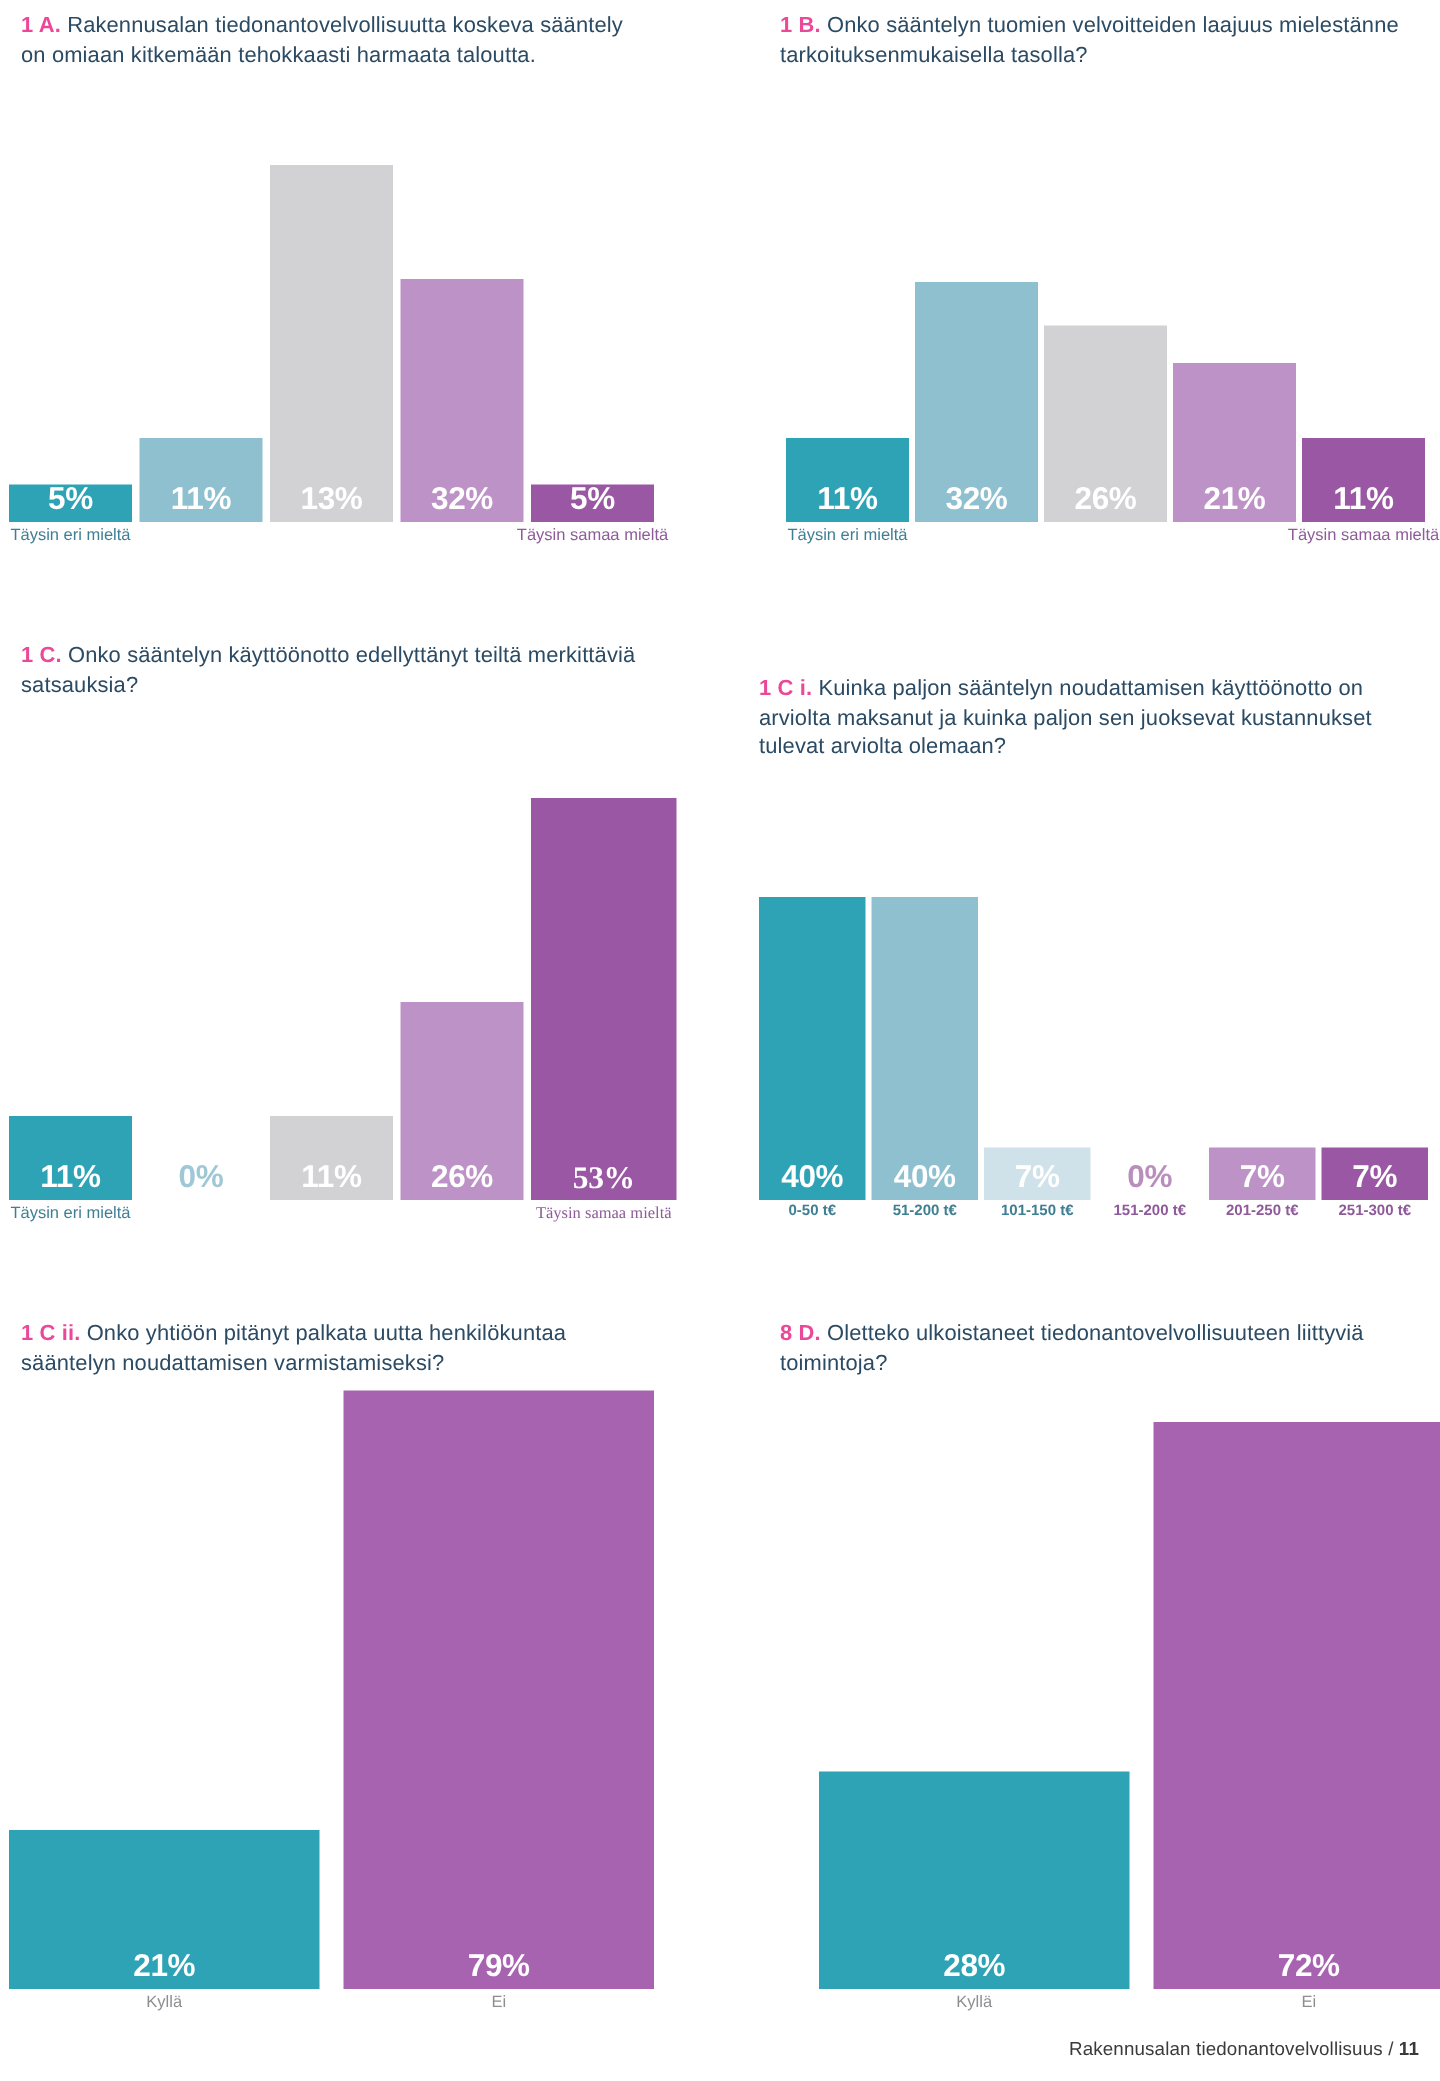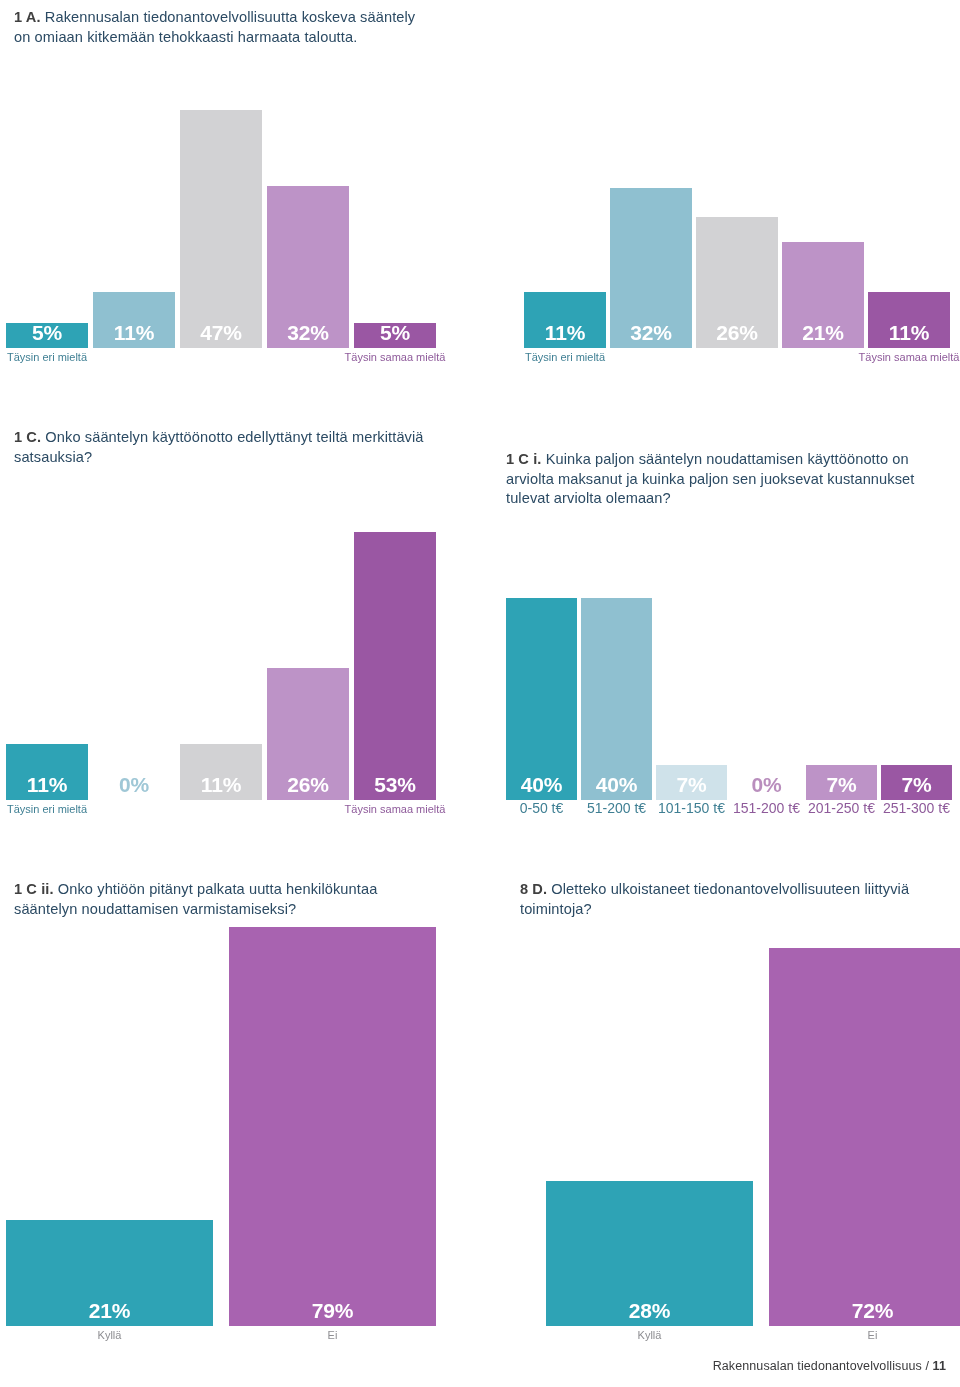--- a/index.html
+++ b/index.html
@@ -18,21 +18,21 @@
 
   
   .qhead {
     position: absolute;
     color: #2b4a63;
     font-size: 14.6px;
     line-height: 19.5px;
     letter-spacing: .1px;
     font-weight: 400;
   }
-  .qhead b { font-weight: 700; color: #404040; }
+  .qhead b { font-weight: 700; color: #ec4899; }
 
   
   .chart {
     position: absolute;
   }
   .bars {
     position: absolute;
     left: 0; right: 0;
     bottom: 0;
     height: 100%;
@@ -66,22 +66,23 @@
     margin-top: 2px;
     text-align: center;
     font-size: 11px;
     line-height: 14.5px;
     color: #3f7f93;
   }
   .cat.purple { color: #8e5a9a; }
   .cat.tick {
     left: -6px; right: -6px;
     margin-top: 1px;
-    font-size: 14px;
+    font-size: 10px;
     white-space: nowrap;
+    font-weight: bold;
   }
   .cat.gray { color: #8e8e92; }
 
   
   .footer {
     position: absolute;
     right: 14px;
     bottom: 14px;
     font-size: 12.5px;
     color: #3a3a3c;
@@ -92,38 +93,42 @@
 </head>
 <body>
 
 <div class="page">
 
   <div class="qhead" style="left:14px; top:8px; width:412px;">
     <b>1 A.</b>
     <span>Rakennusalan tiedonantovelvollisuutta koskeva sääntely on omiaan kitkemään tehokkaasti harmaata taloutta.</span>
   </div>
 
+  <div class="qhead" style="left:520px; top:8px; width:430px;">
+    <b>1 B.</b>
+    <span>Onko sääntelyn tuomien velvoitteiden laajuus mielestänne tarkoituksenmukaisella tasolla?</span>
+  </div>
 
   <div class="chart" style="left:6px; top:88px; width:430px; height:260px;">
     <div class="bars">
 
       <div class="bar-col" style="left:0px; width:82px;">
         <div class="bar" style="height:25px; background:#2ea3b5;"></div>
         <div class="bar-val">5%</div>
         <div class="cat">Täysin eri mieltä</div>
       </div>
 
       <div class="bar-col" style="left:87px; width:82px;">
         <div class="bar" style="height:56px; background:#8fc0d0;"></div>
         <div class="bar-val">11%</div>
       </div>
 
       <div class="bar-col" style="left:174px; width:82px;">
         <div class="bar" style="height:238px; background:#d2d2d4;"></div>
-        <div class="bar-val">47%</div>
+        <div class="bar-val">13%</div>
       </div>
 
       <div class="bar-col" style="left:261px; width:82px;">
         <div class="bar" style="height:162px; background:#bd93c7;"></div>
         <div class="bar-val">32%</div>
       </div>
 
       <div class="bar-col" style="left:348px; width:82px;">
         <div class="bar" style="height:25px; background:#9a57a3;"></div>
         <div class="bar-val">5%</div>
@@ -193,21 +198,21 @@
       <div class="bar-col" style="left:174px; width:82px;">
         <div class="bar" style="height:56px; background:#d2d2d4;"></div>
         <div class="bar-val">11%</div>
       </div>
 
       <div class="bar-col" style="left:261px; width:82px;">
         <div class="bar" style="height:132px; background:#bd93c7;"></div>
         <div class="bar-val">26%</div>
       </div>
 
-      <div class="bar-col" style="left:348px; width:82px;">
+      <div class="bar-col" style="left:348px; width:97px;font-family:Liberation Serif, serif;">
         <div class="bar" style="height:268px; background:#9a57a3;"></div>
         <div class="bar-val">53%</div>
         <div class="cat purple">Täysin samaa mieltä</div>
       </div>
 
     </div>
   </div>
 
   <div class="chart" style="left:506px; top:530px; width:442px; height:270px;">
     <div class="bars">

